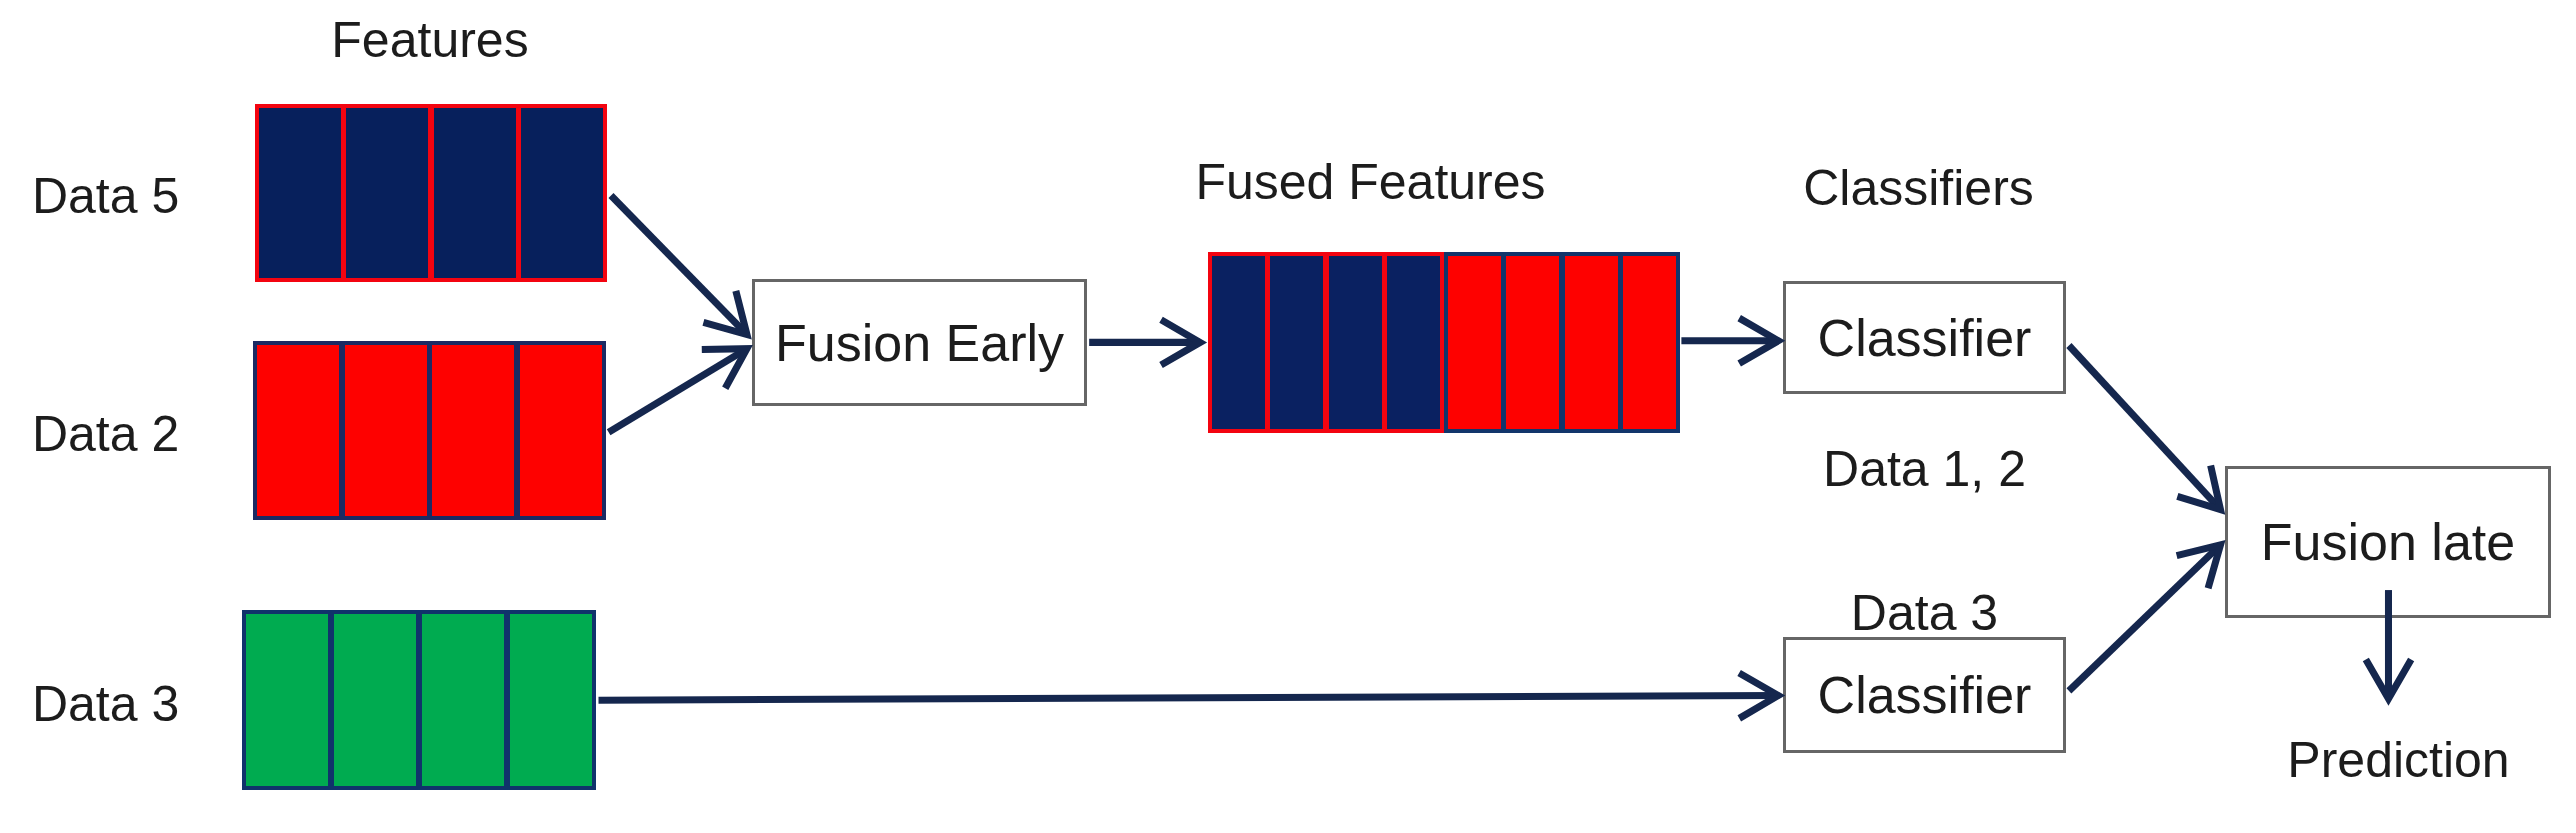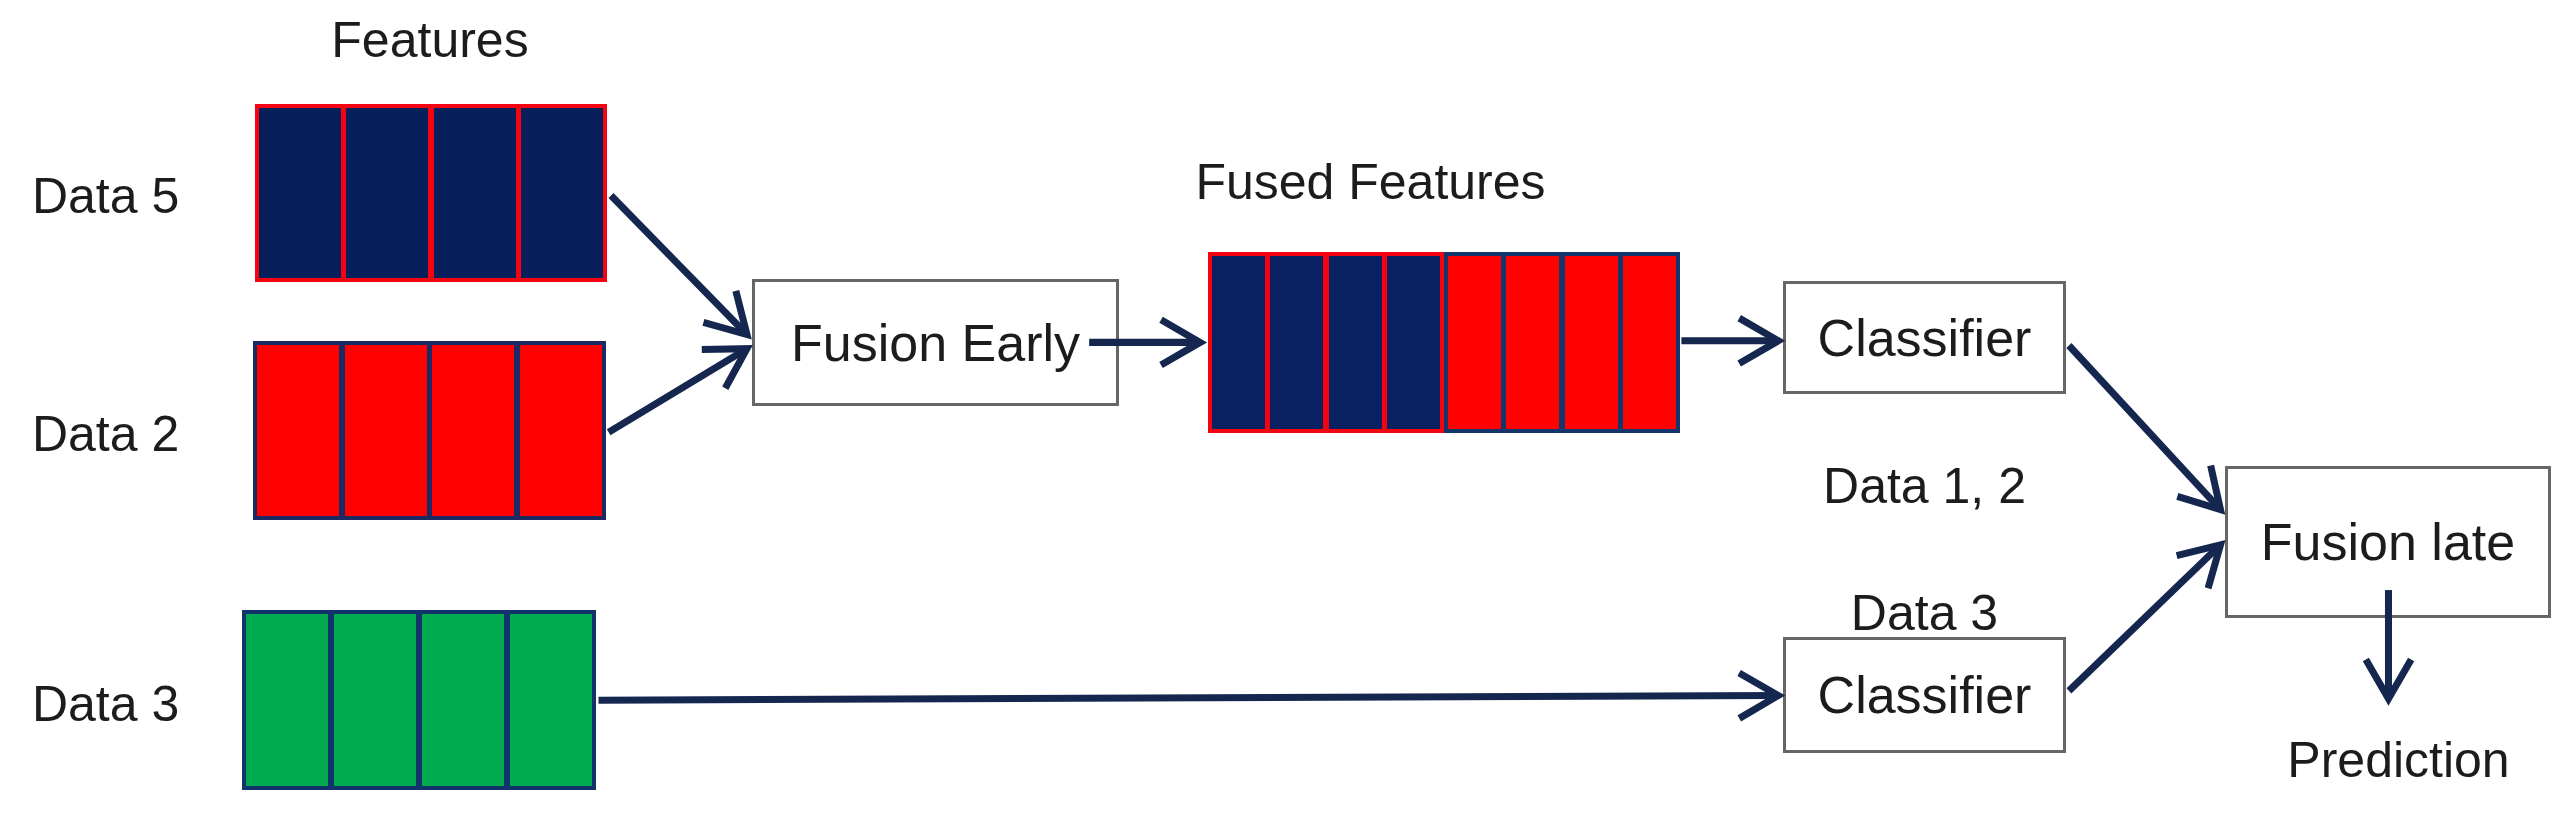--- a/index.html
+++ b/index.html
@@ -68,20 +68,21 @@
     fill: none;
   }
 </style>
 </head>
 <body>
 
 <div id="page">
 
   <div class="label" style="left:258px; top:12.5px; width:344px;">Features</div>
   <div class="label" style="left:1132px; top:155px; width:477px;">Fused Features</div>
+  <div class="label" style="left:1766px; top:161px; width:305px;">Classifiers</div>
 
   <div class="label" style="left:15.6px; top:169px; width:180px;">Data 5</div>
   <div class="label" style="left:15.6px; top:407px; width:180px;">Data 2</div>
   <div class="label" style="left:15.6px; top:677px; width:180px;">Data 3</div>
 
   <div class="feature-block" style="left: 255px; top: 104px; width: 352px; height: 178px; background: rgb(243, 4, 16);">
       <div class="cell" style="background: rgb(7, 32, 92);"></div>
       <div class="cell" style="background: rgb(7, 32, 92);"></div>
       <div class="cell" style="background: rgb(7, 32, 92);"></div>
       <div class="cell" style="background: rgb(7, 32, 92);"></div>
@@ -105,26 +106,26 @@
       <div class="cell" style="background: rgb(10, 33, 97);"></div>
       <div class="cell" style="background: rgb(10, 33, 97);"></div>
     </div>
   <div class="feature-block" style="left: 1444px; top: 252px; width: 236px; height: 181px; background: rgb(18, 53, 107);">
       <div class="cell" style="background: rgb(254, 1, 0);"></div>
       <div class="cell" style="background: rgb(254, 1, 0);"></div>
       <div class="cell" style="background: rgb(254, 1, 0);"></div>
       <div class="cell" style="background: rgb(254, 1, 0);"></div>
     </div>
 
-  <div class="node-box" style="left:752px; top:279px; width:367px; height:127px;">Fusion Early</div>
+  <div class="node-box" style="left:752px; top:279px; width:335px; height:127px;">Fusion Early</div>
   <div class="node-box" style="left:1783px; top:281px; width:283px; height:113px;">Classifier</div>
   <div class="node-box" style="left:1783px; top:637px; width:283px; height:116px;">Classifier</div>
   <div class="node-box" style="left:2225px; top:466px; width:326px; height:152px;">Fusion late</div>
 
-  <div class="label" style="left:1783px; top:442px; width:283px;margin-top:17px;">Data 1, 2</div>
+  <div class="label" style="left:1783px; top:442px; width:283px;">Data 1, 2</div>
   <div class="label" style="left:1783px; top:586px; width:283px;">Data 3</div>
   <div class="label" style="left:2258px; top:733px; width:281px;">Prediction</div>
 
   <svg id="arrow-layer" viewBox="0 0 3297 1067" xmlns="http://www.w3.org/2000/svg">
     <defs>
       <marker id="chev" markerUnits="userSpaceOnUse" markerWidth="74" markerHeight="74" viewBox="0 0 74 74" refX="62" refY="37" orient="auto">
         <path d="M12,8 L62,37 L12,66" fill="none" stroke="#15274e" stroke-width="9"></path>
       </marker>
     </defs>
     <line class="arrow-line" x1="782" y1="250" x2="956" y2="428" marker-end="url(#chev)"></line>

